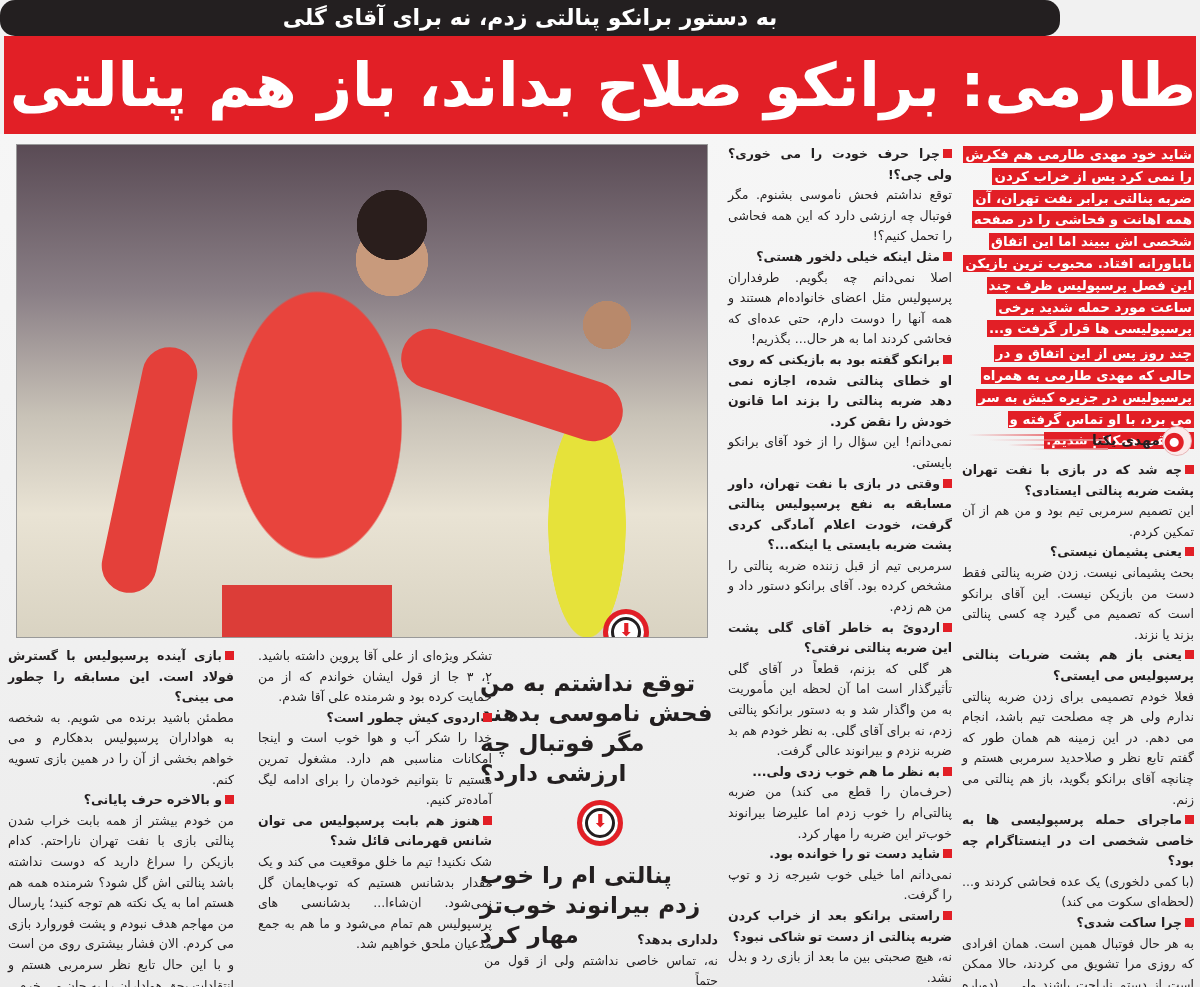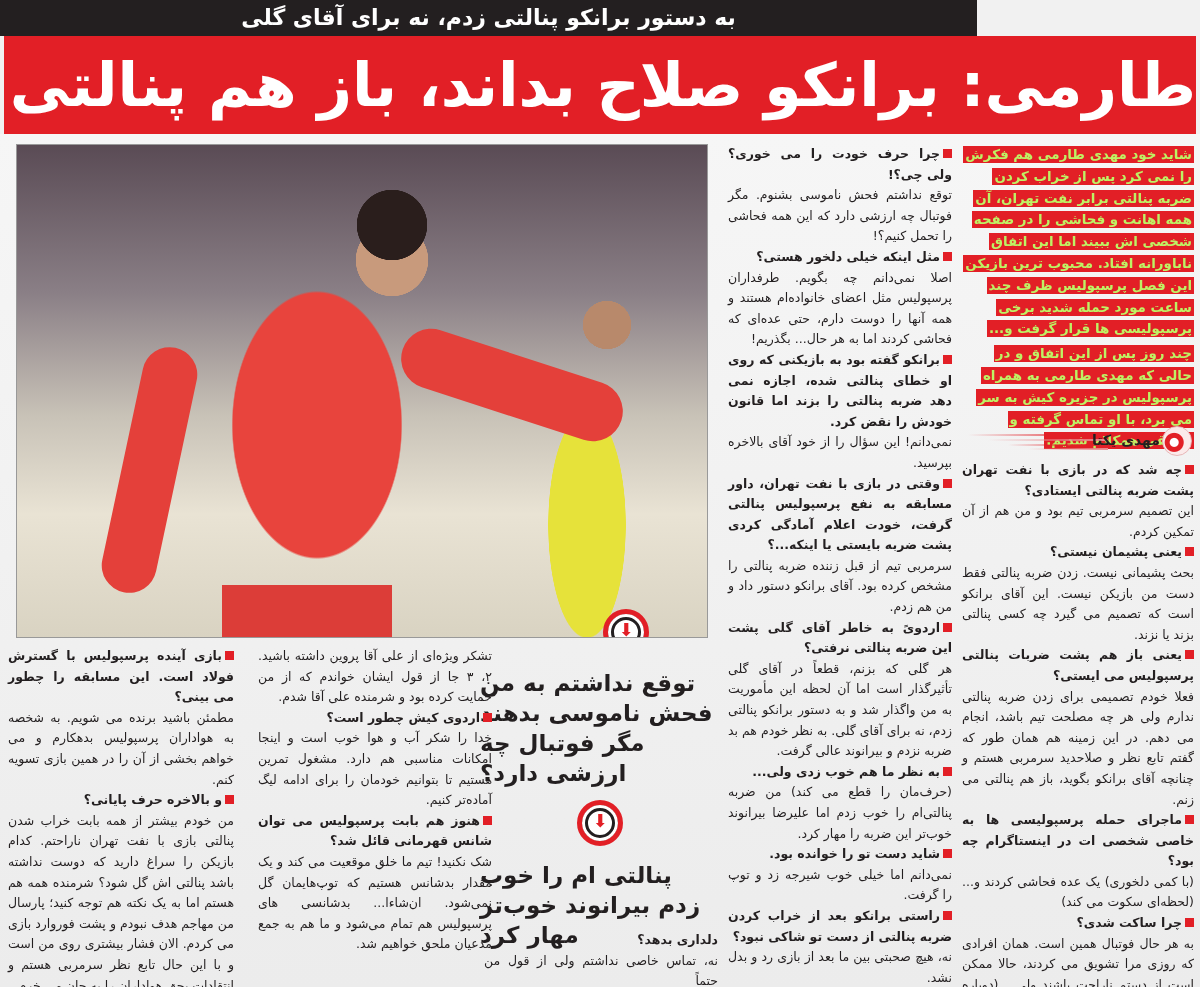--- a/index.html
+++ b/index.html
@@ -4,24 +4,24 @@
 <style>
   * { box-sizing: border-box; margin: 0; padding: 0; }
   body {
     width: 1200px; height: 987px; overflow: hidden;
     background: #f1f1f1;
     font-family: "DejaVu Sans", "Liberation Sans", sans-serif;
     color: #231f20;
     position: relative;
   }
   .kicker {
-    position: absolute; left: 0; top: 0; width: 977px; height: 36px;
+    position: absolute; left: 0; top: 0; width: 1060px; height: 36px;
     background: #231f20; color: #fff;
     text-align: center; direction: rtl;
-    font-weight: bold; font-size: 22px; line-height: 36px;
+    font-weight: bold; font-size: 22px; line-height: 36px; border-radius: 15px;
   }
   .headline {
     position: absolute; left: 4px; top: 36px; width: 1192px; height: 98px;
     background: #e21f26; color: #fff;
     text-align: center; direction: rtl;
     font-weight: bold; font-size: 60px; line-height: 98px;
     letter-spacing: -1px; white-space: nowrap; overflow: hidden;
   }
   .page {
     position: absolute; left: 0; top: 134px; width: 1200px; height: 853px;
@@ -37,21 +37,21 @@
     content: ""; display: inline-block; width: 9px; height: 9px;
     background: #e21f26; margin-left: 3px; vertical-align: 0px;
   }
   
   .intro {
     position: absolute; left: 962px; top: 10px; width: 232px;
     direction: rtl; text-align: right;
     font-size: 13.4px; line-height: 21.8px; font-weight: bold;
   }
   .intro span {
-    background: #e21f26; color: #bef264; padding: 1px 2px;
+    background: #e21f26; color: #ffffff; padding: 1px 2px;
     box-decoration-break: clone; -webkit-box-decoration-break: clone;
   }
   .intro .para { margin-bottom: 3px; }
   .byline {
     position: absolute; left: 968px; top: 294px; width: 226px; height: 28px;
   }
   .byline .lines {
     position: absolute; left: 0; top: 6px; width: 140px; height: 16px;
     background:
       linear-gradient(90deg, transparent, #e21f26) 0 0/100% 2px no-repeat,
@@ -145,21 +145,21 @@
     <p class="q">چرا ساکت شدی؟</p>
     <p>به هر حال فوتبال همین است. همان افرادی که روزی مرا تشویق می کردند، حالا ممکن است از دستم ناراحت باشند ولی... (دوباره ساکت می‌شود!)</p>
   </div>
 
   <div class="col" style="left:728px; top:10px; width:224px;">
     <p class="q">چرا حرف خودت را می خوری؟ ولی چی؟!</p>
     <p>توقع نداشتم فحش ناموسی بشنوم. مگر فوتبال چه ارزشی دارد که این همه فحاشی را تحمل کنیم؟!</p>
     <p class="q">مثل اینکه خیلی دلخور هستی؟</p>
     <p>اصلا نمی‌دانم چه بگویم. طرفداران پرسپولیس مثل اعضای خانواده‌ام هستند و همه آنها را دوست دارم، حتی عده‌ای که فحاشی کردند اما به هر حال... بگذریم!</p>
     <p class="q">برانکو گفته بود به بازیکنی که روی او خطای پنالتی شده، اجازه نمی دهد ضربه پنالتی را بزند اما قانون خودش را نقض کرد.</p>
-    <p>نمی‌دانم! این سؤال را از خود آقای بالاخره بپرسید.</p>
+    <p>نمی‌دانم! این سؤال را از خود آقای برانکو بایستی.</p>
     <p class="q">وقتی در بازی با نفت تهران، داور مسابقه به نفع پرسپولیس پنالتی گرفت، خودت اعلام آمادگی کردی پشت ضربه بایستی یا اینکه...؟</p>
     <p>سرمربی تیم از قبل زننده ضربه پنالتی را مشخص کرده بود. آقای برانکو دستور داد و من هم زدم.</p>
     <p class="q">اردویً به خاطر آقای گلی پشت این ضربه پنالتی نرفتی؟</p>
     <p>هر گلی که بزنم، قطعاً در آقای گلی تأثیرگذار است اما آن لحظه این مأموریت به من واگذار شد و به دستور برانکو پنالتی زدم، نه برای آقای گلی. به نظر خودم هم بد ضربه نزدم و بیرانوند عالی گرفت.</p>
     <p class="q">به نظر ما هم خوب زدی ولی...</p>
     <p>(حرف‌مان را قطع می کند) من ضربه پنالتی‌ام را خوب زدم اما علیرضا بیرانوند خوب‌تر این ضربه را مهار کرد.</p>
     <p class="q">شاید دست تو را خوانده بود.</p>
     <p>نمی‌دانم اما خیلی خوب شیرجه زد و توپ را گرفت.</p>
     <p class="q">راستی برانکو بعد از خراب کردن ضربه پنالتی از دست تو شاکی نبود؟</p>
     <p>نه، هیچ صحبتی بین ما بعد از بازی رد و بدل نشد.</p>

